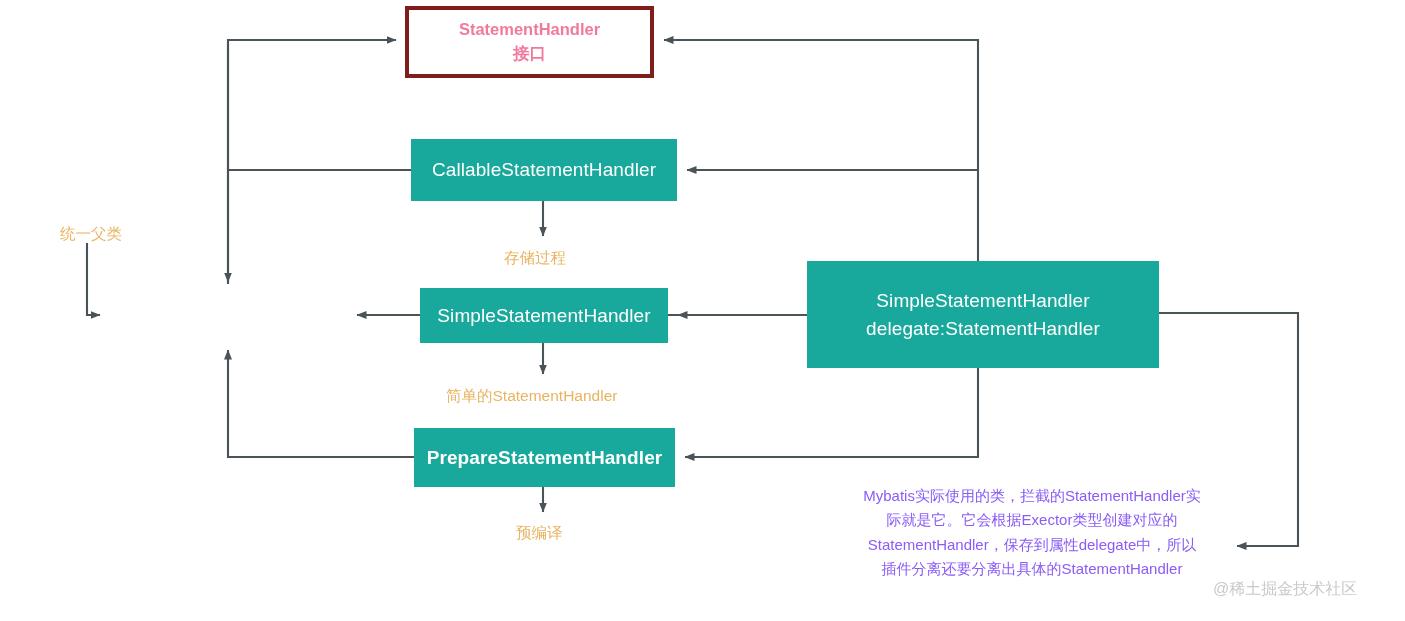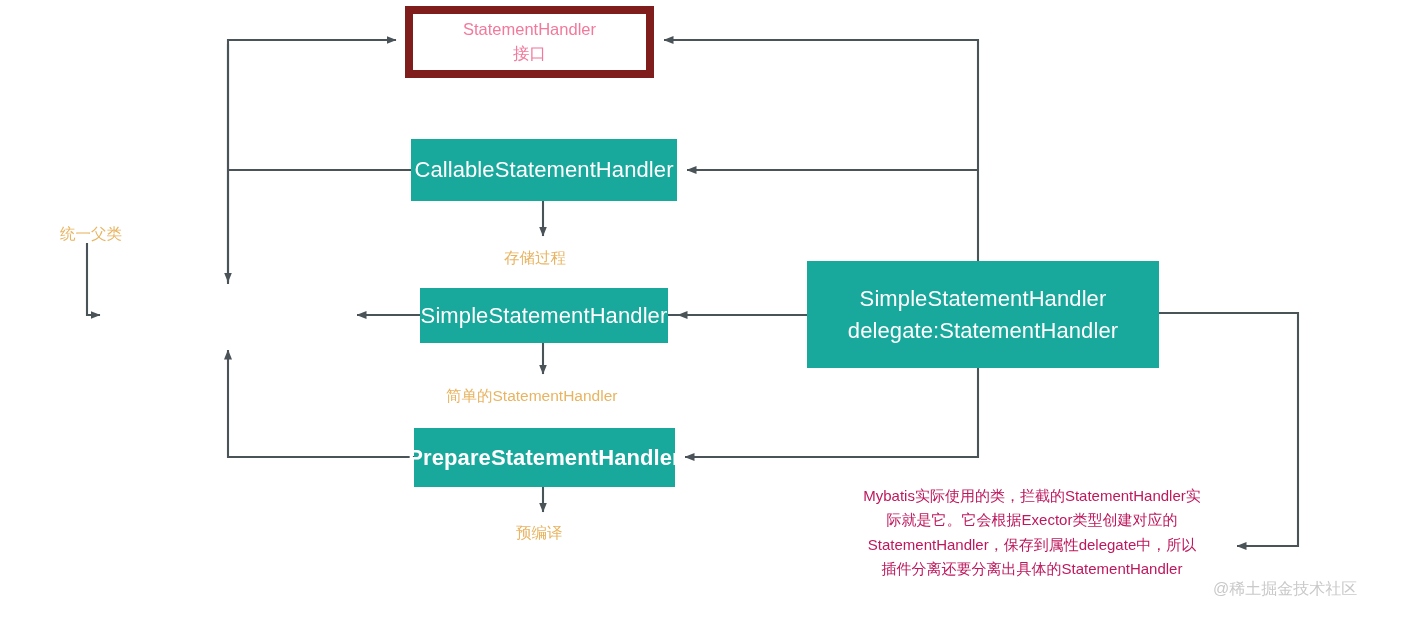--- a/index.html
+++ b/index.html
@@ -31,41 +31,42 @@
     display: flex;
     flex-direction: column;
     align-items: center;
     justify-content: center;
     text-align: center;
     line-height: 1.45;
   }
   .node.green {
     background: #19a89c;
     color: #ffffff;
-    font-size: 22px;
+    font-size: 19px;
     letter-spacing: 0.1px;
   }
   .node.iface {
     background: #ffffff;
-    border: 8px solid #7f1d1d;
+    border: 4px solid #7f1d1d;
     color: #f2799c;
     font-size: 16.5px;
+    font-weight: bold;
   }
   .node .line2 { display: block; }
   .label {
     position: absolute;
     color: #e8b461;
     font-size: 15.5px;
     white-space: nowrap;
     line-height: 1.5;
   }
   .label.note {
     white-space: normal;
     text-align: center;
-    color: #be185d;
+    color: #8b5cf6;
     font-size: 15px;
     line-height: 1.62;
   }
   .watermark {
     position: absolute;
     color: #c9c9c9;
     font-size: 16px;
     white-space: nowrap;
   }
   

